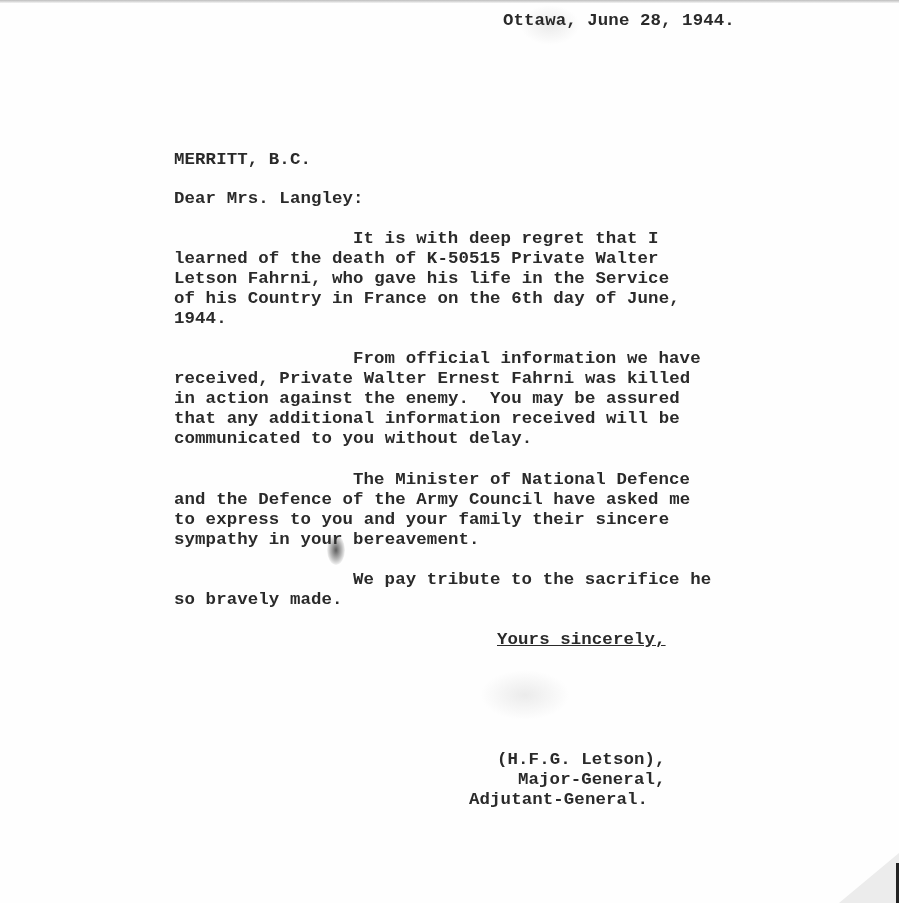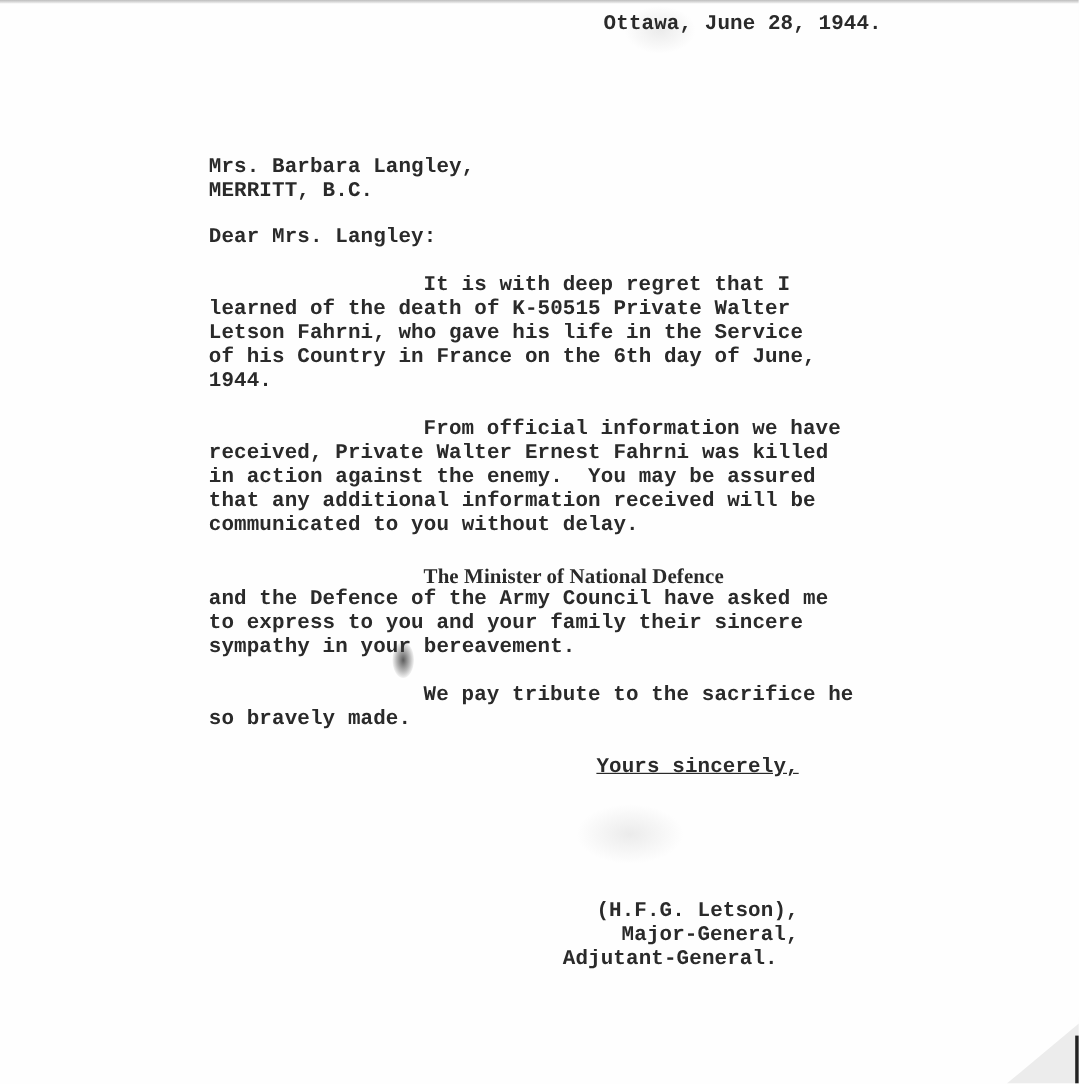--- a/index.html
+++ b/index.html
@@ -63,21 +63,20 @@
 
 <div class="page">
   <div class="top-edge"></div>
   <div class="smudge" style="left:520px;top:5px;width:60px;height:40px;"></div>
   <div class="smudge" style="left:480px;top:670px;width:90px;height:50px;"></div>
   <div class="corner-fold"></div>
   <div class="corner-dark"></div>
 
   <div class="line" style="left:503px;top:11px;">Ottawa, June 28, 1944.</div>
 
-  <div class="line" style="left:174px;top:130px;">Mrs. Barbara Langley,</div>
   <div class="line" style="left:174px;top:150px;">MERRITT, B.C.</div>
 
   <div class="line" style="left:174px;top:189px;">Dear Mrs. Langley:</div>
 
   <div>
     <div class="line" style="left:353px;top:229px;">It is with deep regret that I</div>
     <div class="line" style="left:174px;top:249px;text-align:right;">learned of the death of K-50515 Private Walter</div>
     <div class="line" style="left:174px;top:269px;">Letson Fahrni, who gave his life in the Service</div>
     <div class="line" style="left:174px;top:289px;">of his Country in France on the 6th day of June,</div>
     <div class="line" style="left:174px;top:309px;">1944.</div>
@@ -85,21 +84,21 @@
 
   <div>
     <div class="line" style="left:353px;top:349px;">From official information we have</div>
     <div class="line" style="left:174px;top:369px;text-align:center;">received, Private Walter Ernest Fahrni was killed</div>
     <div class="line" style="left:174px;top:389px;">in action against the enemy.  You may be assured</div>
     <div class="line" style="left:174px;top:409px;">that any additional information received will be</div>
     <div class="line" style="left:174px;top:429px;">communicated to you without delay.</div>
   </div>
 
   <div>
-    <div class="line" style="left:353px;top:470px;font-family:Liberation Serif, serif;">The Minister of National Defence</div>
+    <div class="line" style="left:353px;top:470px;">The Minister of National Defence</div>
     <div class="line" style="left:174px;top:490px;">and the Defence of the Army Council have asked me</div>
     <div class="line" style="left:174px;top:510px;">to express to you and your family their sincere</div>
     <div class="line" style="left:174px;top:530px;">sympathy in your bereavement.</div>
   </div>
   <div class="ink-blot"></div>
 
   <div>
     <div class="line" style="left:353px;top:570px;">We pay tribute to the sacrifice he</div>
     <div class="line" style="left:174px;top:590px;text-align:right;">so bravely made.</div>
   </div>

